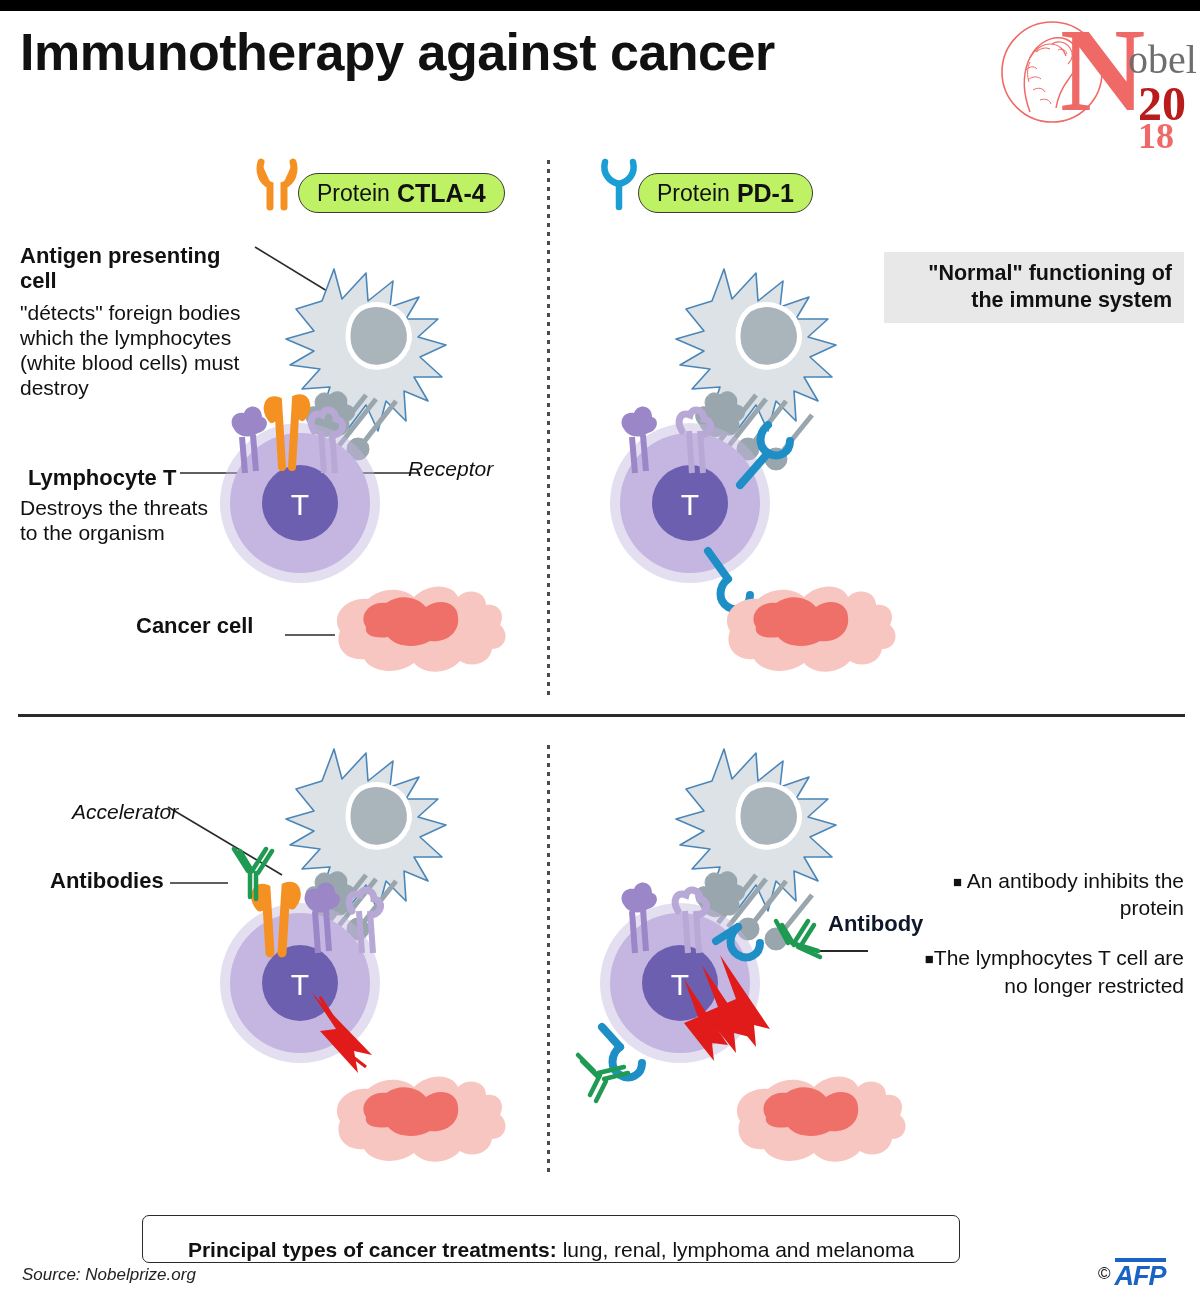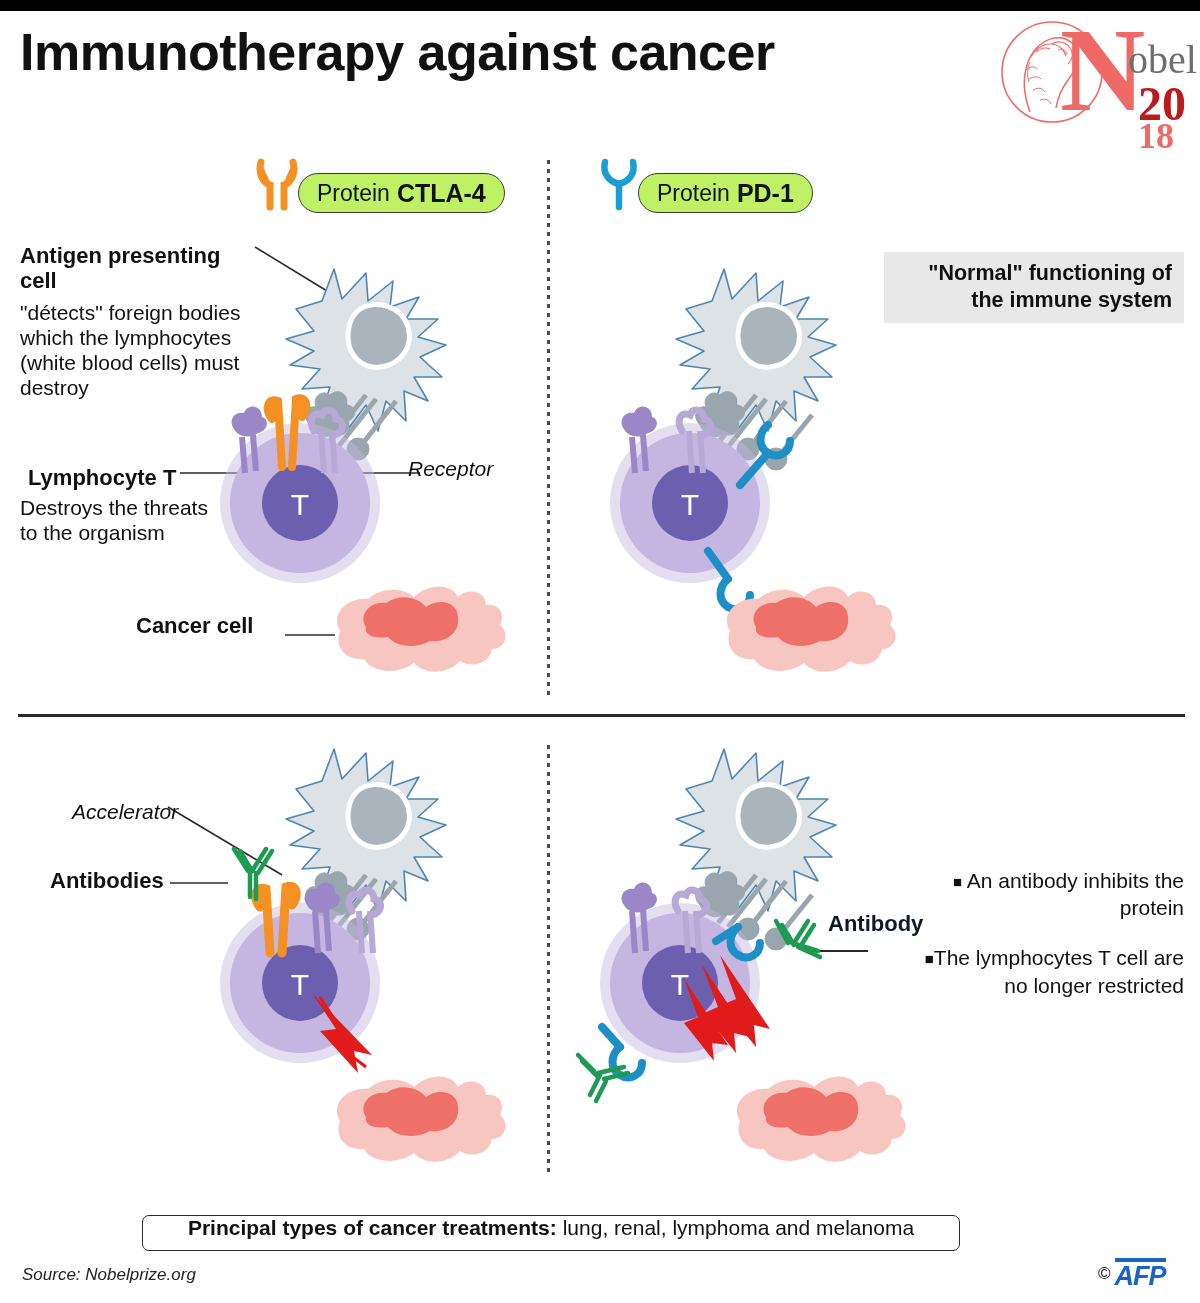--- a/index.html
+++ b/index.html
@@ -84,23 +84,23 @@
 
   .bullets { position:absolute; text-align:right; font-size:21px; line-height:26px; color:#111; }
   #bullets-1 { left:900px; top:345px; width:284px; }
   #bullets-2 { left:900px; top:868px; width:284px; }
   .bullets p { margin-bottom:24px; }
   .bullets b { font-weight:bold; }
   .bullets .sq { font-size:15px; vertical-align:middle; }
 
   
   #footbox {
-    position:absolute; left:142px; top:1215px; width:818px; height:36px;
+    position:absolute; left:142px; top:1215px; width:818px; height:48px;
     border:1.8px solid #2a2a2a; border-radius:7px; background:#fff;
-    display:flex; align-items:flex-start; justify-content:center;
+    display:flex; align-items:flex-end; justify-content:center;
     font-size:21px; color:#111; white-space:nowrap;
   }
   #footbox b { font-weight:bold; margin-right:6px; }
   #source { position:absolute; left:22px; top:1265px; font-size:17px; font-style:italic; color:#222; }
   #afp { position:absolute; left:1098px; top:1258px; font-size:14px; color:#1a62c4; display:flex; align-items:center; }
   #afp .c { font-size:17px; margin-right:4px; color:#111; }
   #afp .logo { font-size:27px; font-weight:bold; font-style:italic; color:#1a62c4;
                letter-spacing:-1px; line-height:27px;
                border-top:4px solid #1a62c4; border-bottom:0; padding-top:1px;
                font-family:"Liberation Sans", sans-serif; }

